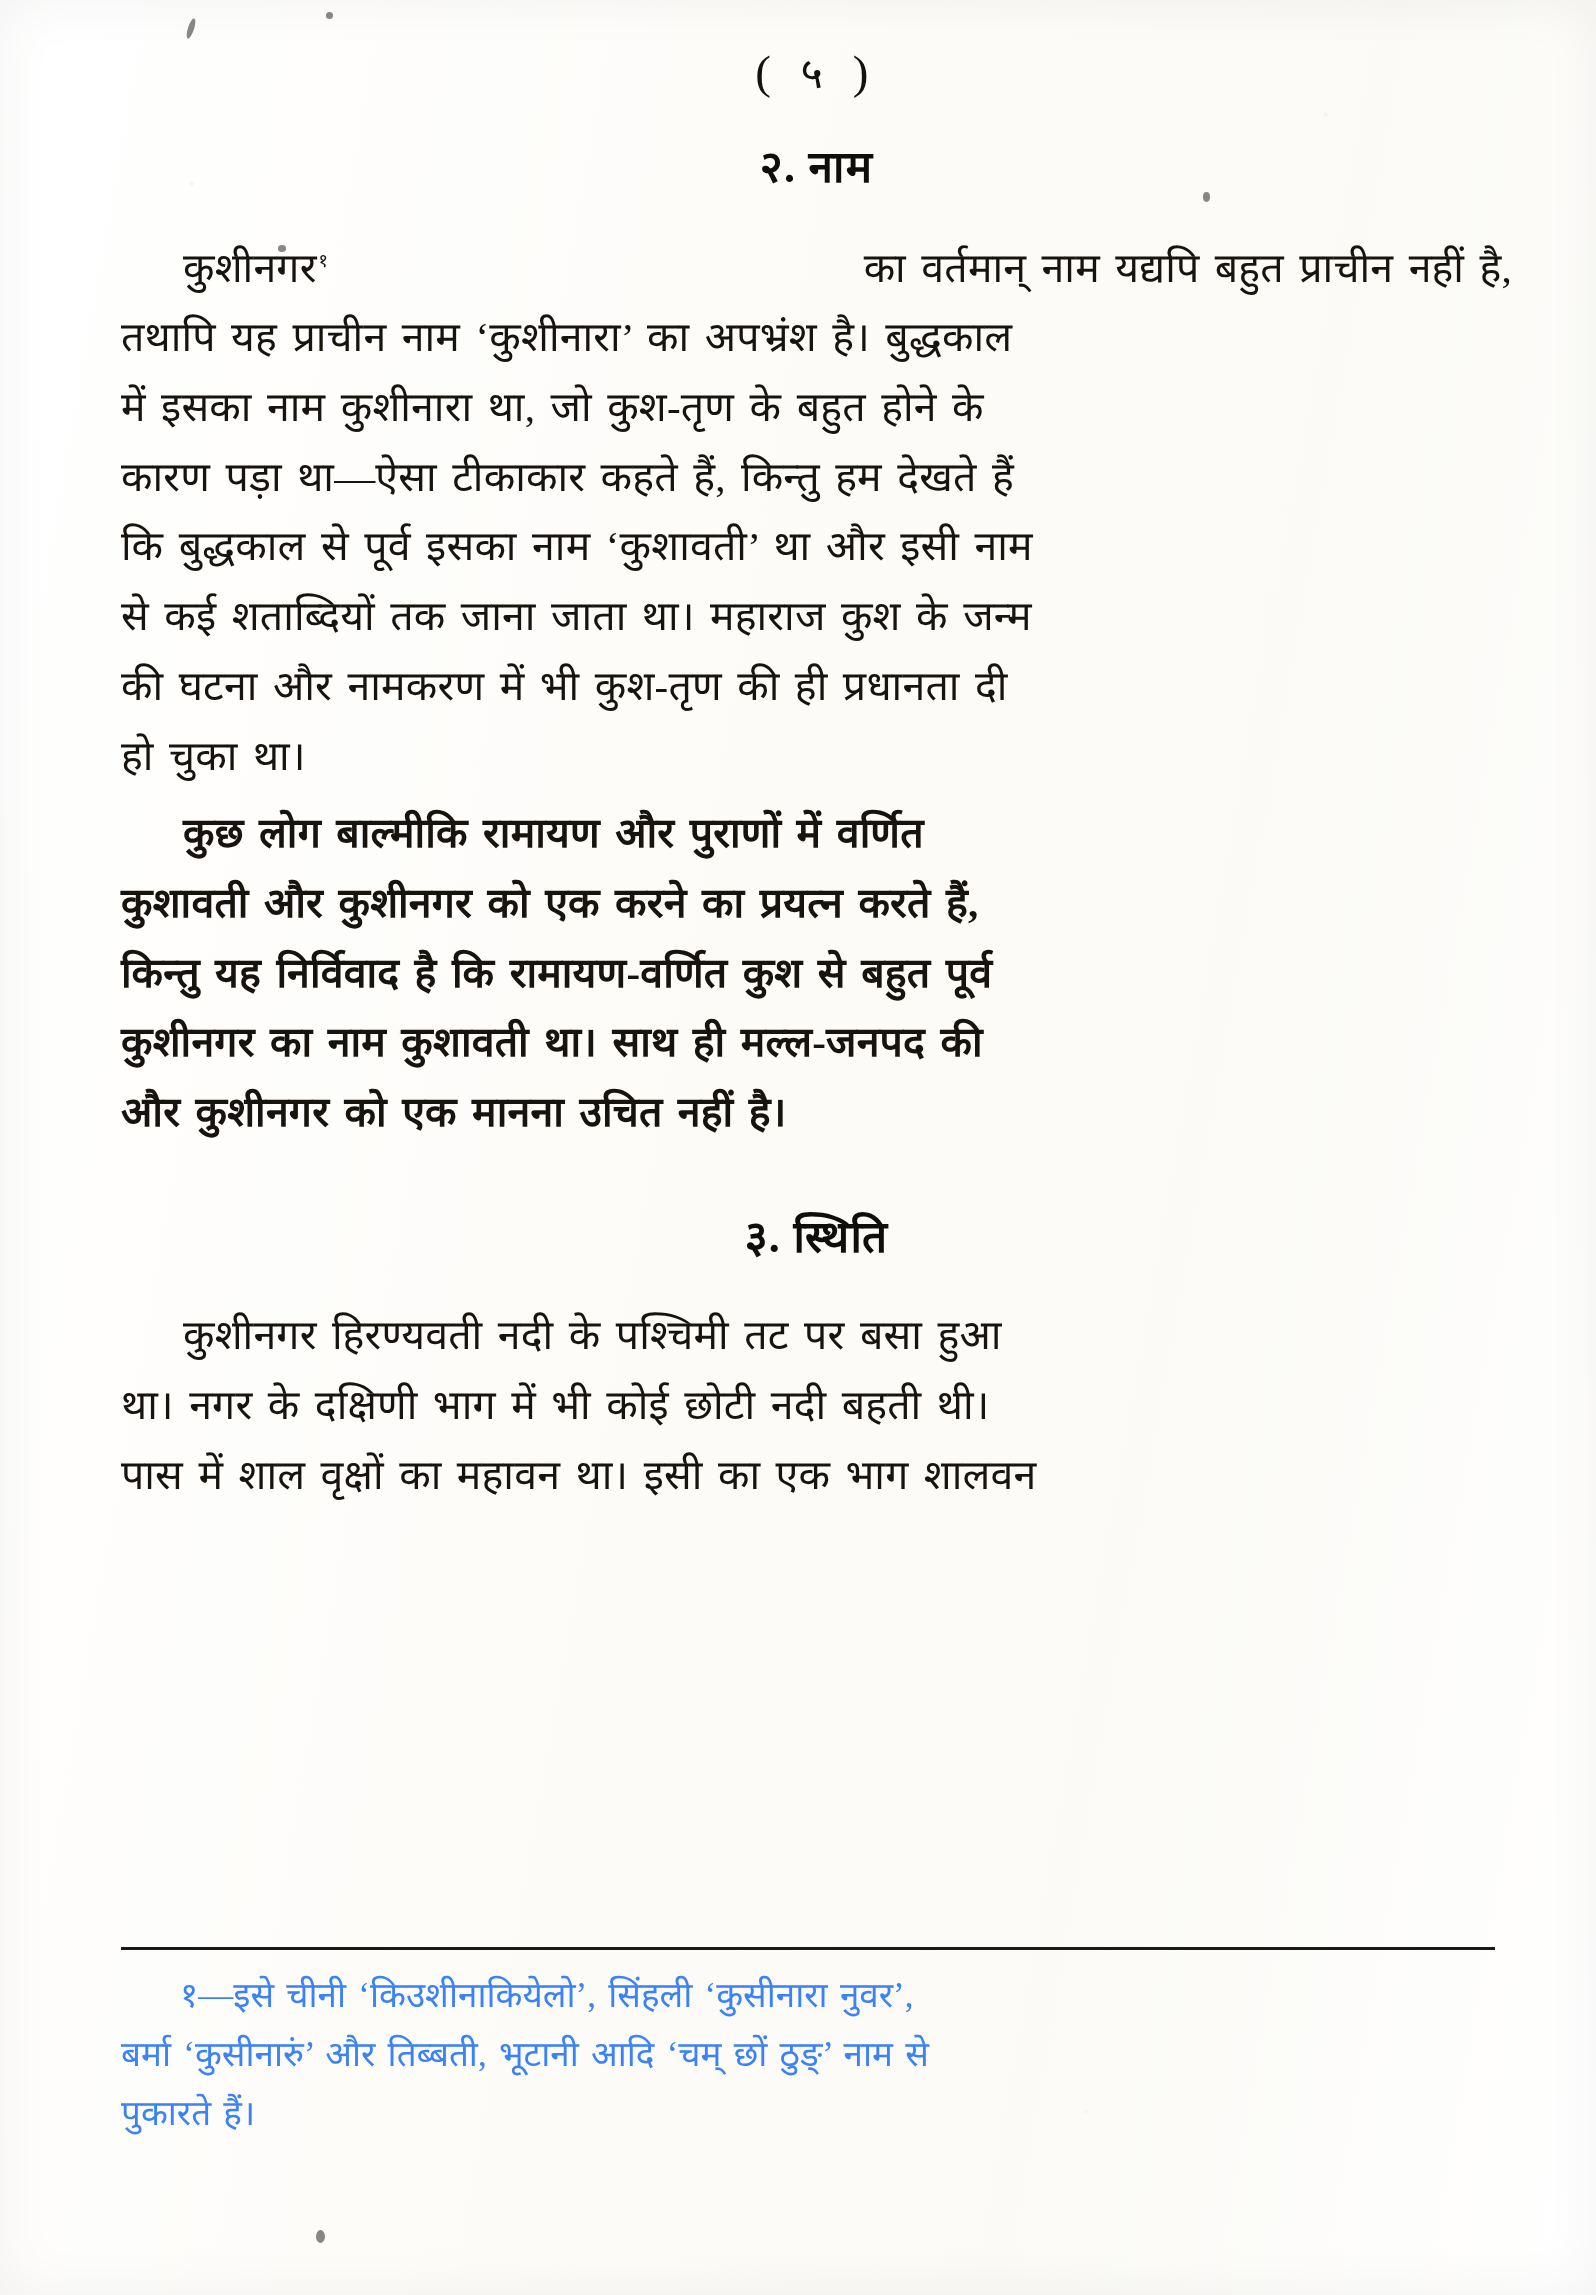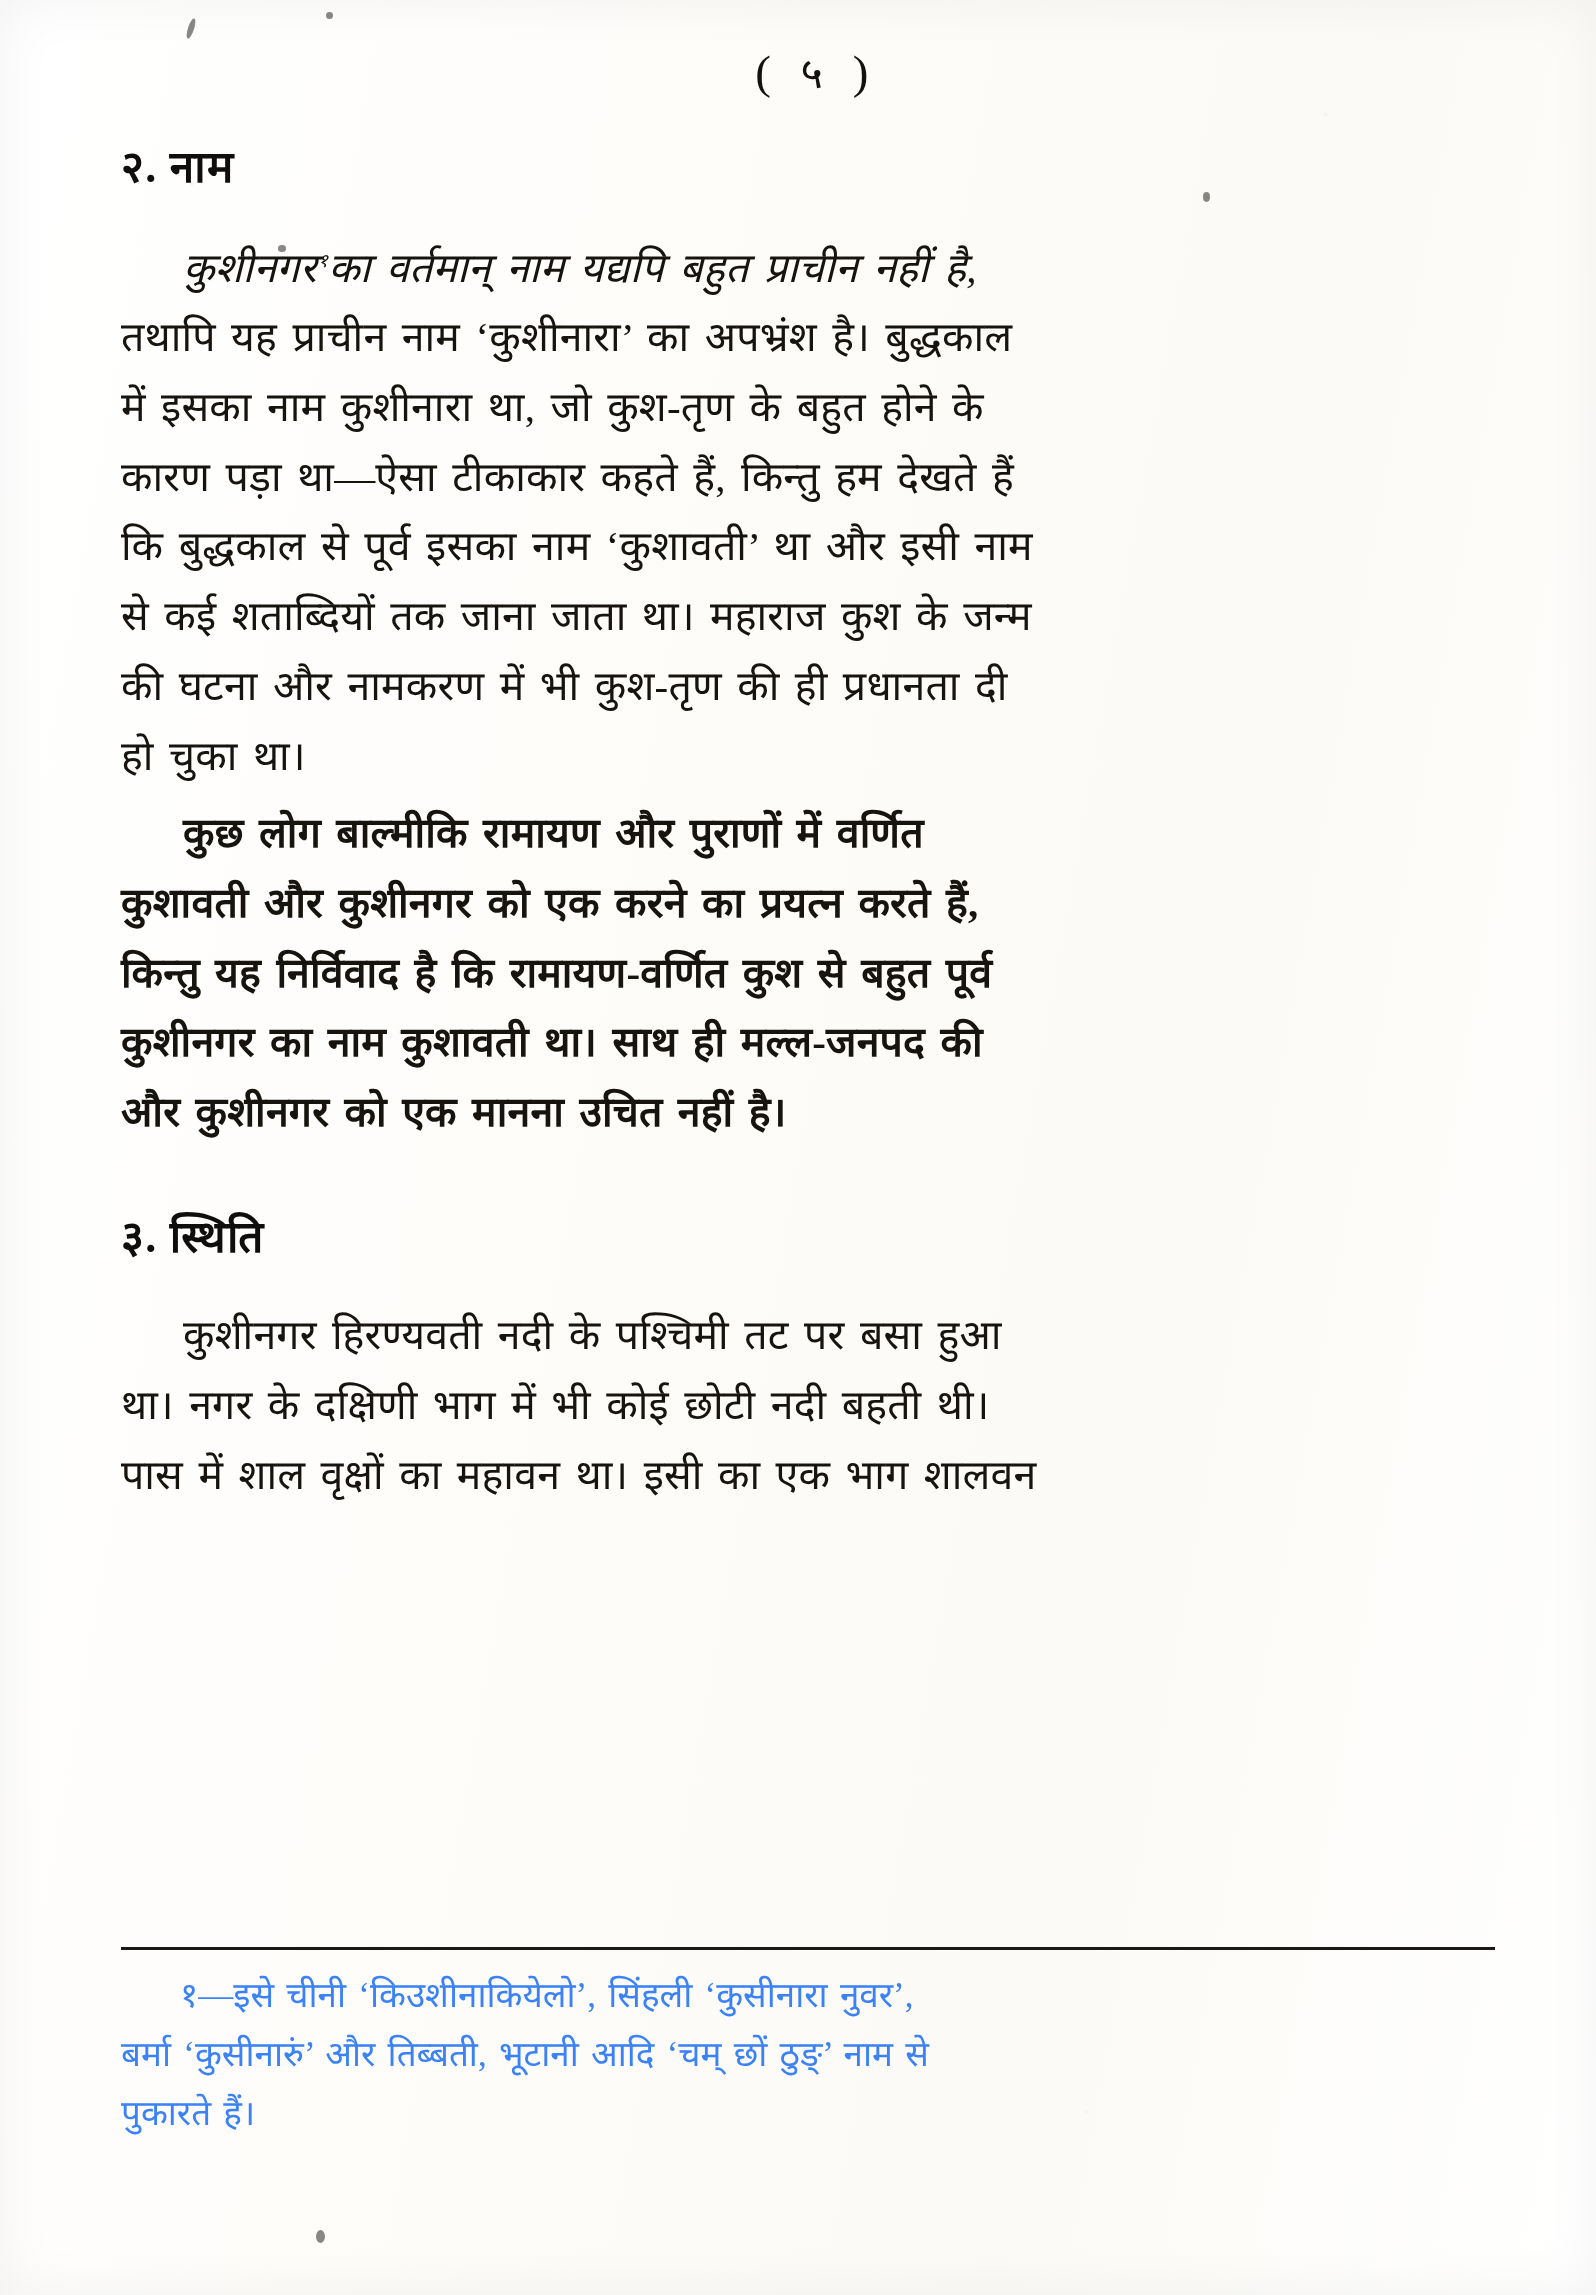--- a/index.html
+++ b/index.html
@@ -43,20 +43,21 @@
     font-size: 43px;
     letter-spacing: 0.22em;
     color: #14110f;
     padding-top: 47px;
     line-height: 1.1;
   }
   .page-number .paren {
     font-size: 47px;
   }
   .section-heading {
+    text-align: center;
     font-size: 44px;
     font-weight: 700;
     color: #100e0c;
     letter-spacing: 0.03em;
   }
   #heading-naam { margin-top: 36px; }
   #heading-sthiti { margin-top: 57px; }
 
   .para {
     font-size: 41px;
@@ -75,22 +76,21 @@
   .para .line {
     display: block;
     white-space: nowrap;
   }
   .para .line.indent {
     padding-left: 62px;
   }
   
   .para .line.stretch {
     display: flex;
-    justify-content: flex-start;
-    font-style: italic;
+    justify-content: space-between;
   }
   .para .line.stretch > span {
     display: inline-block;
   }
   sup.footnote-marker {
     font-size: 0.46em;
     vertical-align: super;
     line-height: 0;
     padding-left: 1.6px;
   }

